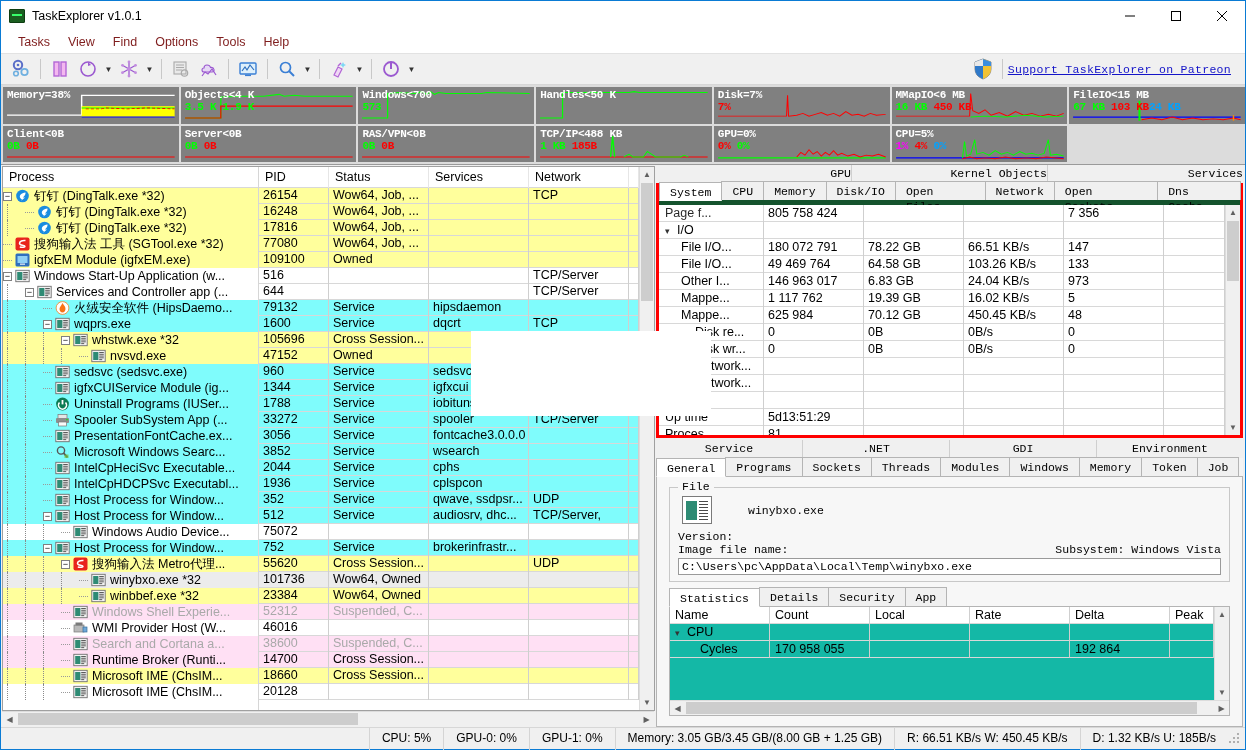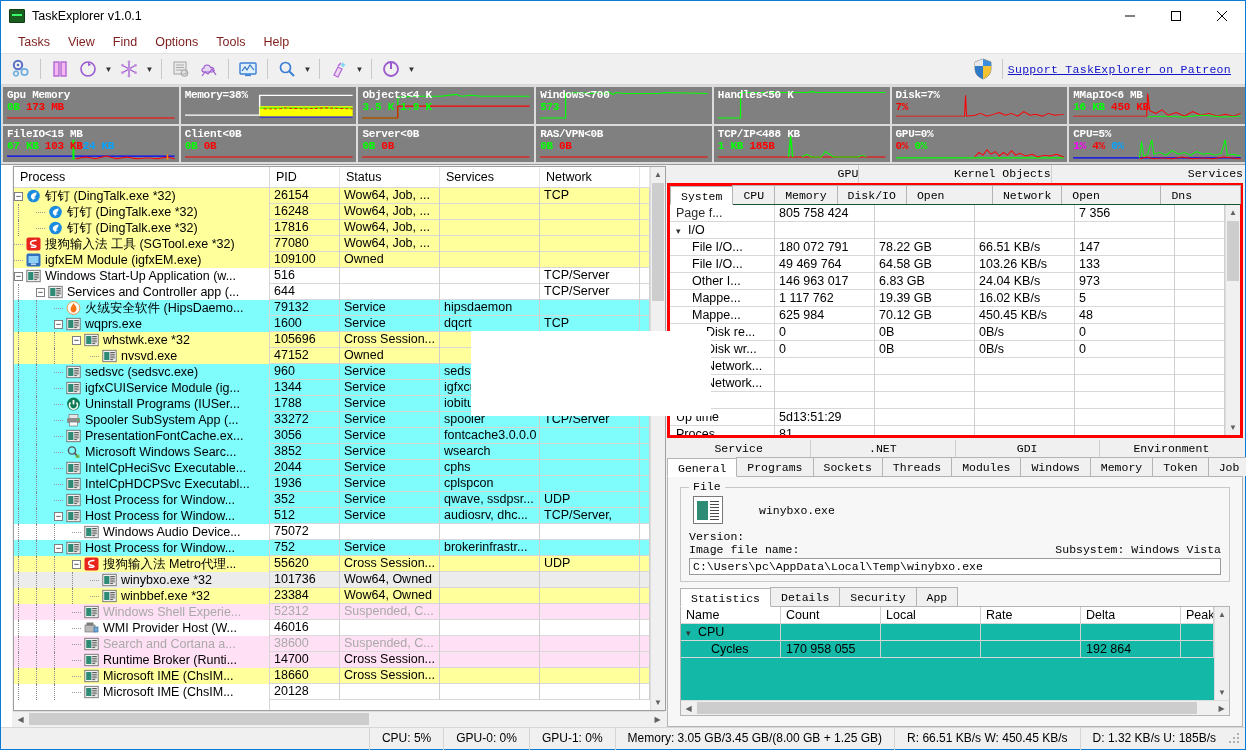--- a/index.html
+++ b/index.html
@@ -101,21 +101,20 @@
     font-family:"Liberation Mono", monospace;
     font-size:11px; white-space:nowrap; font-weight:bold; letter-spacing:-0.3px;
   }
   .gvals i { font-style:normal; }
   .gsvg { position:absolute; left:0; top:0; width:100%; height:100%; }
 
   
   .body {
     flex:1 1 auto; display:flex; min-height:0;
     background:#f0f0f0;
-    margin-left:11px;
   }
   .leftpane { width:654px; flex:0 0 654px; display:flex; flex-direction:column; min-height:0;}
   .rightpane { flex:1 1 auto; display:flex; flex-direction:column; min-width:0; padding:0 2px 0 1px;}
 
   
   .treewrap { flex:1 1 auto; display:flex; min-height:0; background:#fff; border:1px solid #a0a0a0; margin:1px 0 0 1px;}
   .treecol { width:256px; flex:0 0 256px; border-right:1px solid #d6d6d6; position:relative; overflow:hidden;}
   .gridcol { flex:1 1 auto; position:relative; overflow:hidden; }
 
   .hdr {
@@ -165,21 +164,21 @@
   .topnav div{flex:1;text-align:right;line-height:18px;border-right:1px solid #cfcfcf;}
   .topnav div:last-child{border-right:none;}
 
   .redbox{
     border:3px solid #ff0000; background:#ffffff;
     margin-top:0px; display:flex; flex-direction:column; min-height:0;
     height:255px; flex:0 0 255px;
   }
   .tabstrip{
     height:19px;flex:0 0 19px;display:flex;align-items:flex-end;
-    background:#0369a1;border-bottom:1px solid #14532d;
+    background:#0369a1;border-bottom:5px solid #14532d;
   }
   .tab{
     font-family:"Liberation Mono",monospace;font-size:11.5px;
     padding:2px 10px 2px 10px;height:19px;line-height:15px;
     border:1px solid #b4b4b4;border-bottom:none;background:#f0f0f0;margin-right:-1px;
   }
   .tab.sel{background:#ffffff;border-bottom:1px solid #ffffff;margin-bottom:-1px;}
   .ktable{flex:1 1 auto;display:flex;min-height:0;overflow:hidden;background:#fff;}
   .ktbody{flex:1 1 auto;overflow:hidden;position:relative;}
   .krow{height:17px;display:flex;font-size:12.5px;border-bottom:1px solid #d8d8d8;white-space:nowrap;}
@@ -385,27 +384,20 @@
             <path d="M10 1 L2 4 L2 8 L10 8 Z" fill="#e8e8e8"></path>
           </svg>
       </div>
       <div class="tbsep"></div>
       <a class="patreon" href="#">Support TaskExplorer on Patreon</a>
     </div>
   </div>
 
   <div class="graphs">
 
-    <div class="gcell">
-      <svg class="gsvg" viewBox="0 0 170 38" preserveAspectRatio="none">
-          <line x1="3" y1="33" x2="167" y2="33" stroke="#ff0000" stroke-width="1"></line>
-        </svg>
-      <div class="glabel">Gpu Memory</div>
-      <div class="gvals"><i style="color:#00ff00">0B</i> <i style="color:#ff0000">173 MB</i></div>
-    </div>
 
     <div class="gcell">
       <svg class="gsvg" viewBox="0 0 170 38" preserveAspectRatio="none">
         <polyline points="3,30 76,30 76,8 167,8" fill="none" stroke="#ffffff" stroke-width="1.4"></polyline>
         <rect x="76" y="20" width="91" height="12" fill="#ffff00"></rect>
         <polyline points="76,22 167,22" fill="none" stroke="#00ff00" stroke-width="1.2"></polyline>
         <polyline points="80,23 95,23 100,22 120,23 140,22 167,23" fill="none" stroke="#ff0000" stroke-width="1" stroke-dasharray="3 2"></polyline>
         <line x1="76" y1="32" x2="167" y2="32" stroke="#0000ff" stroke-width="1.2"></line>
       </svg>
       <div class="glabel">Memory=38%</div>

